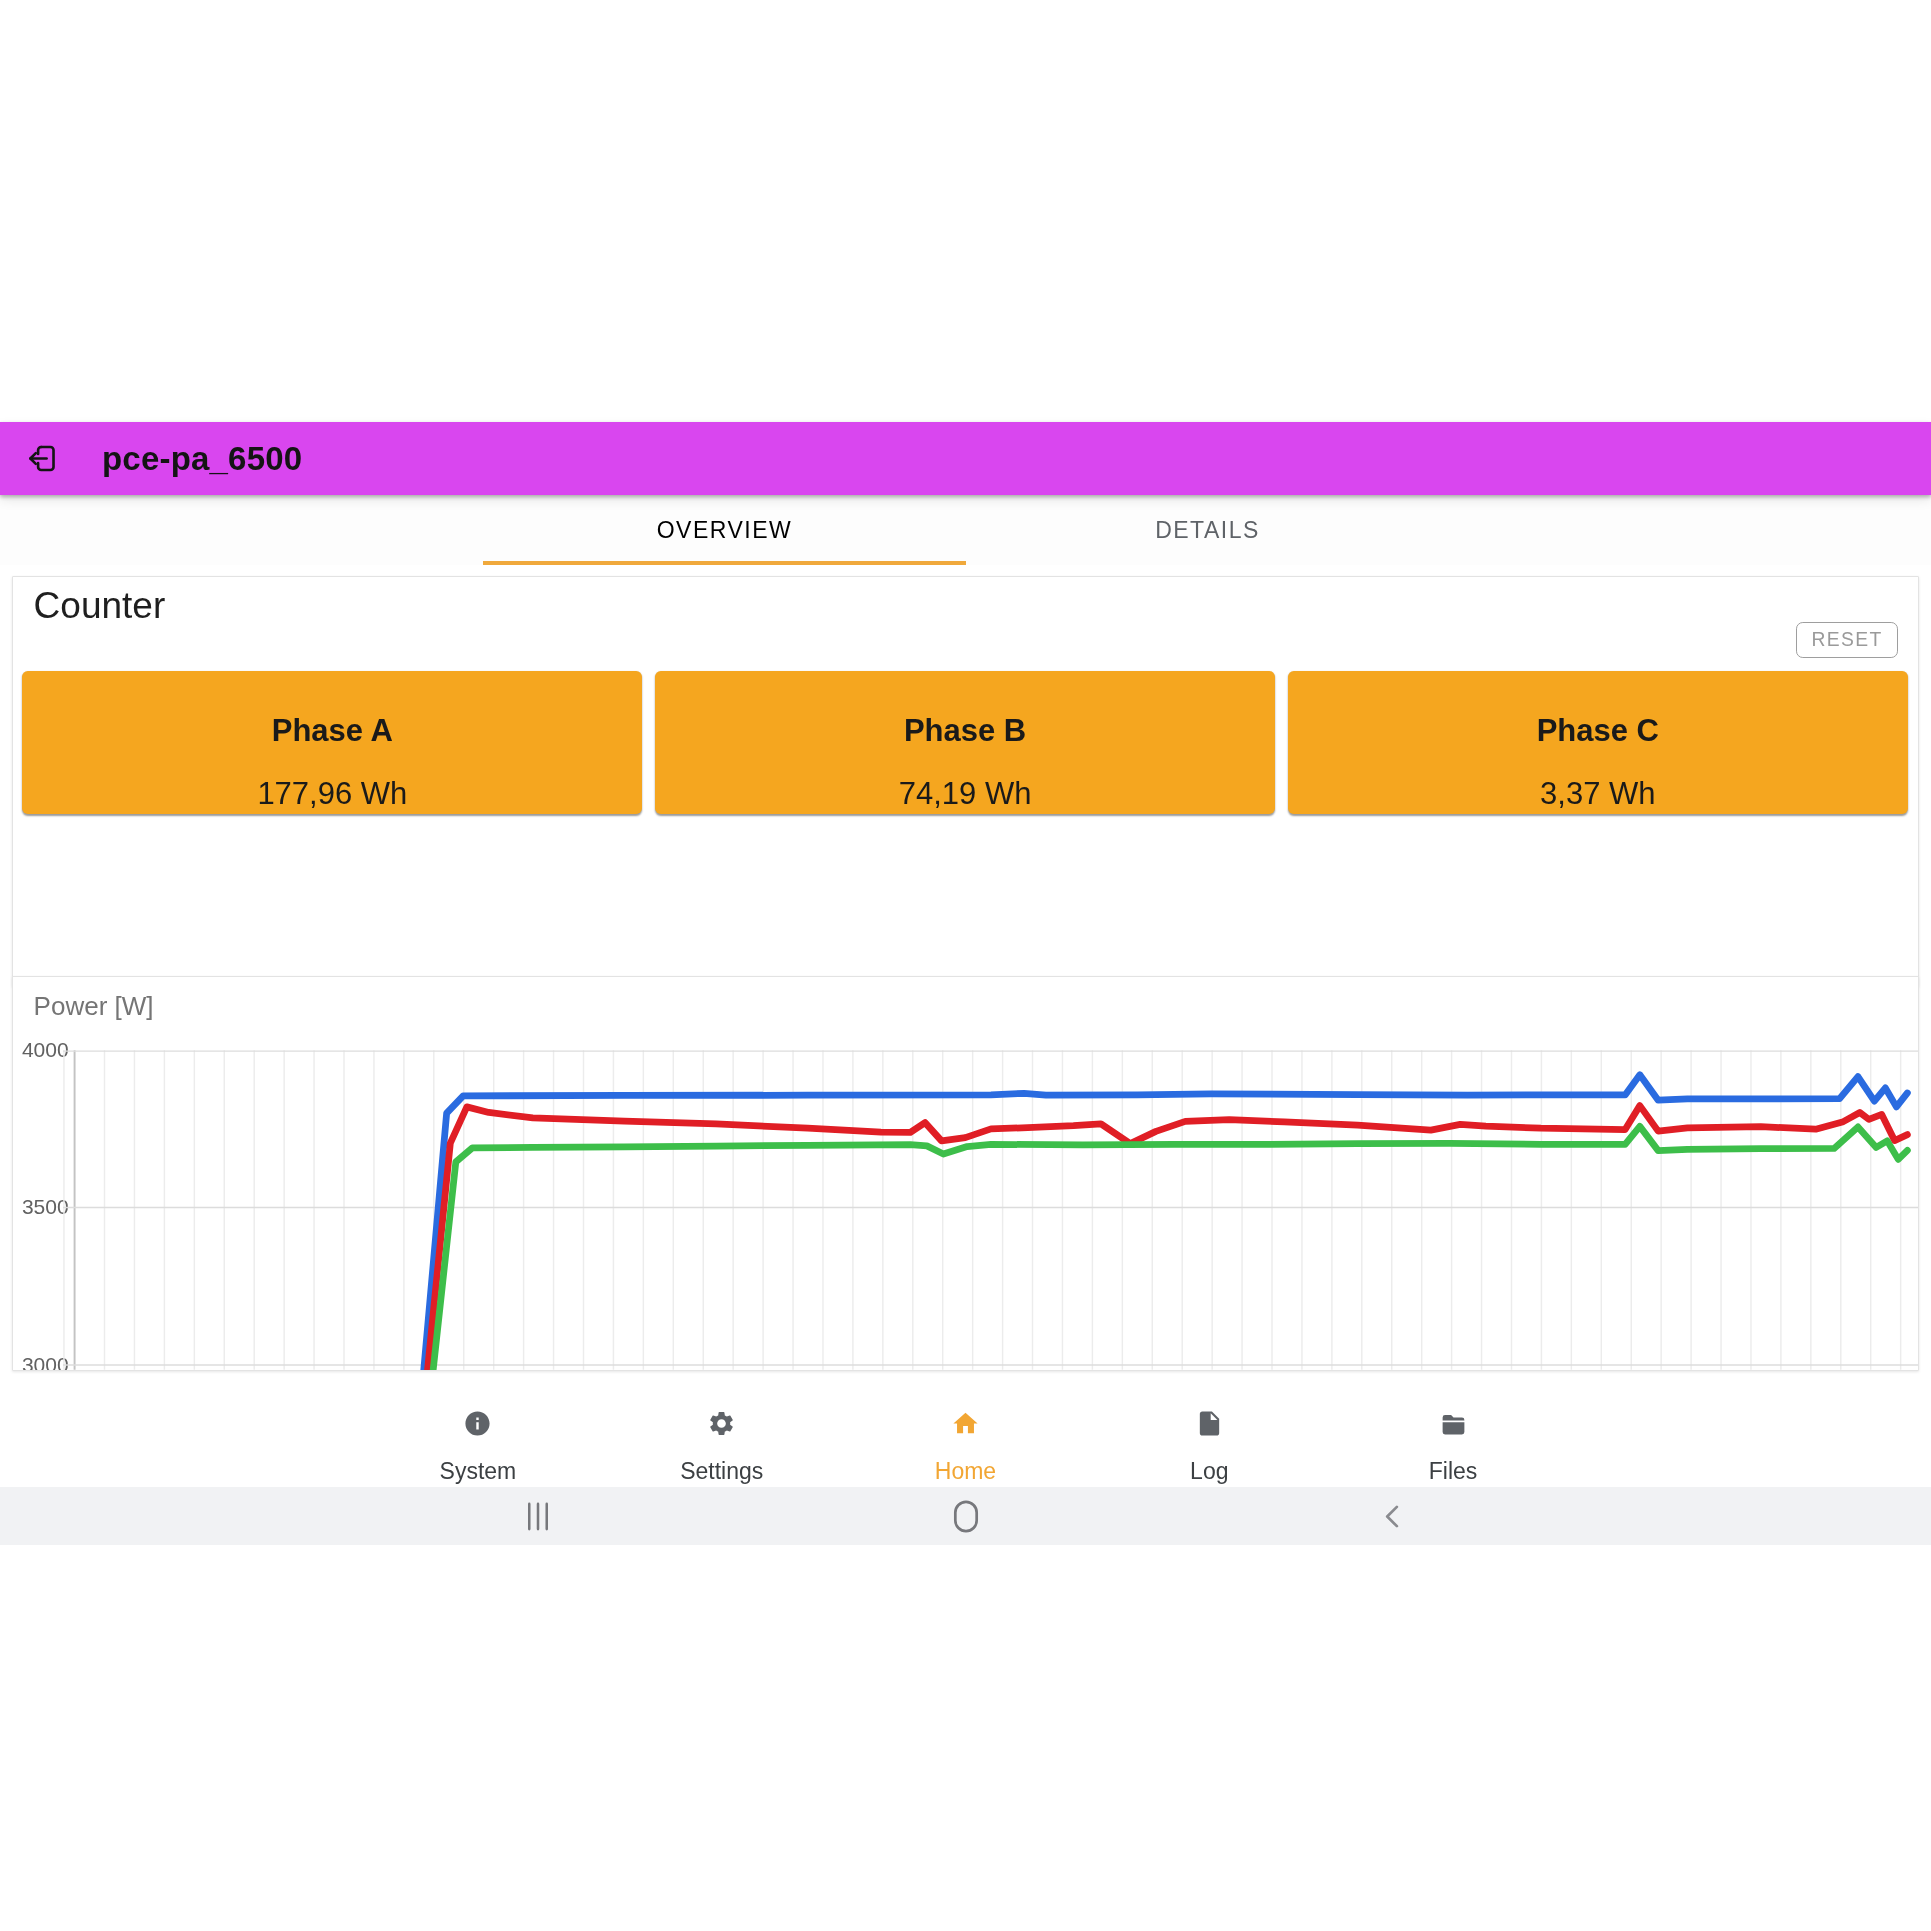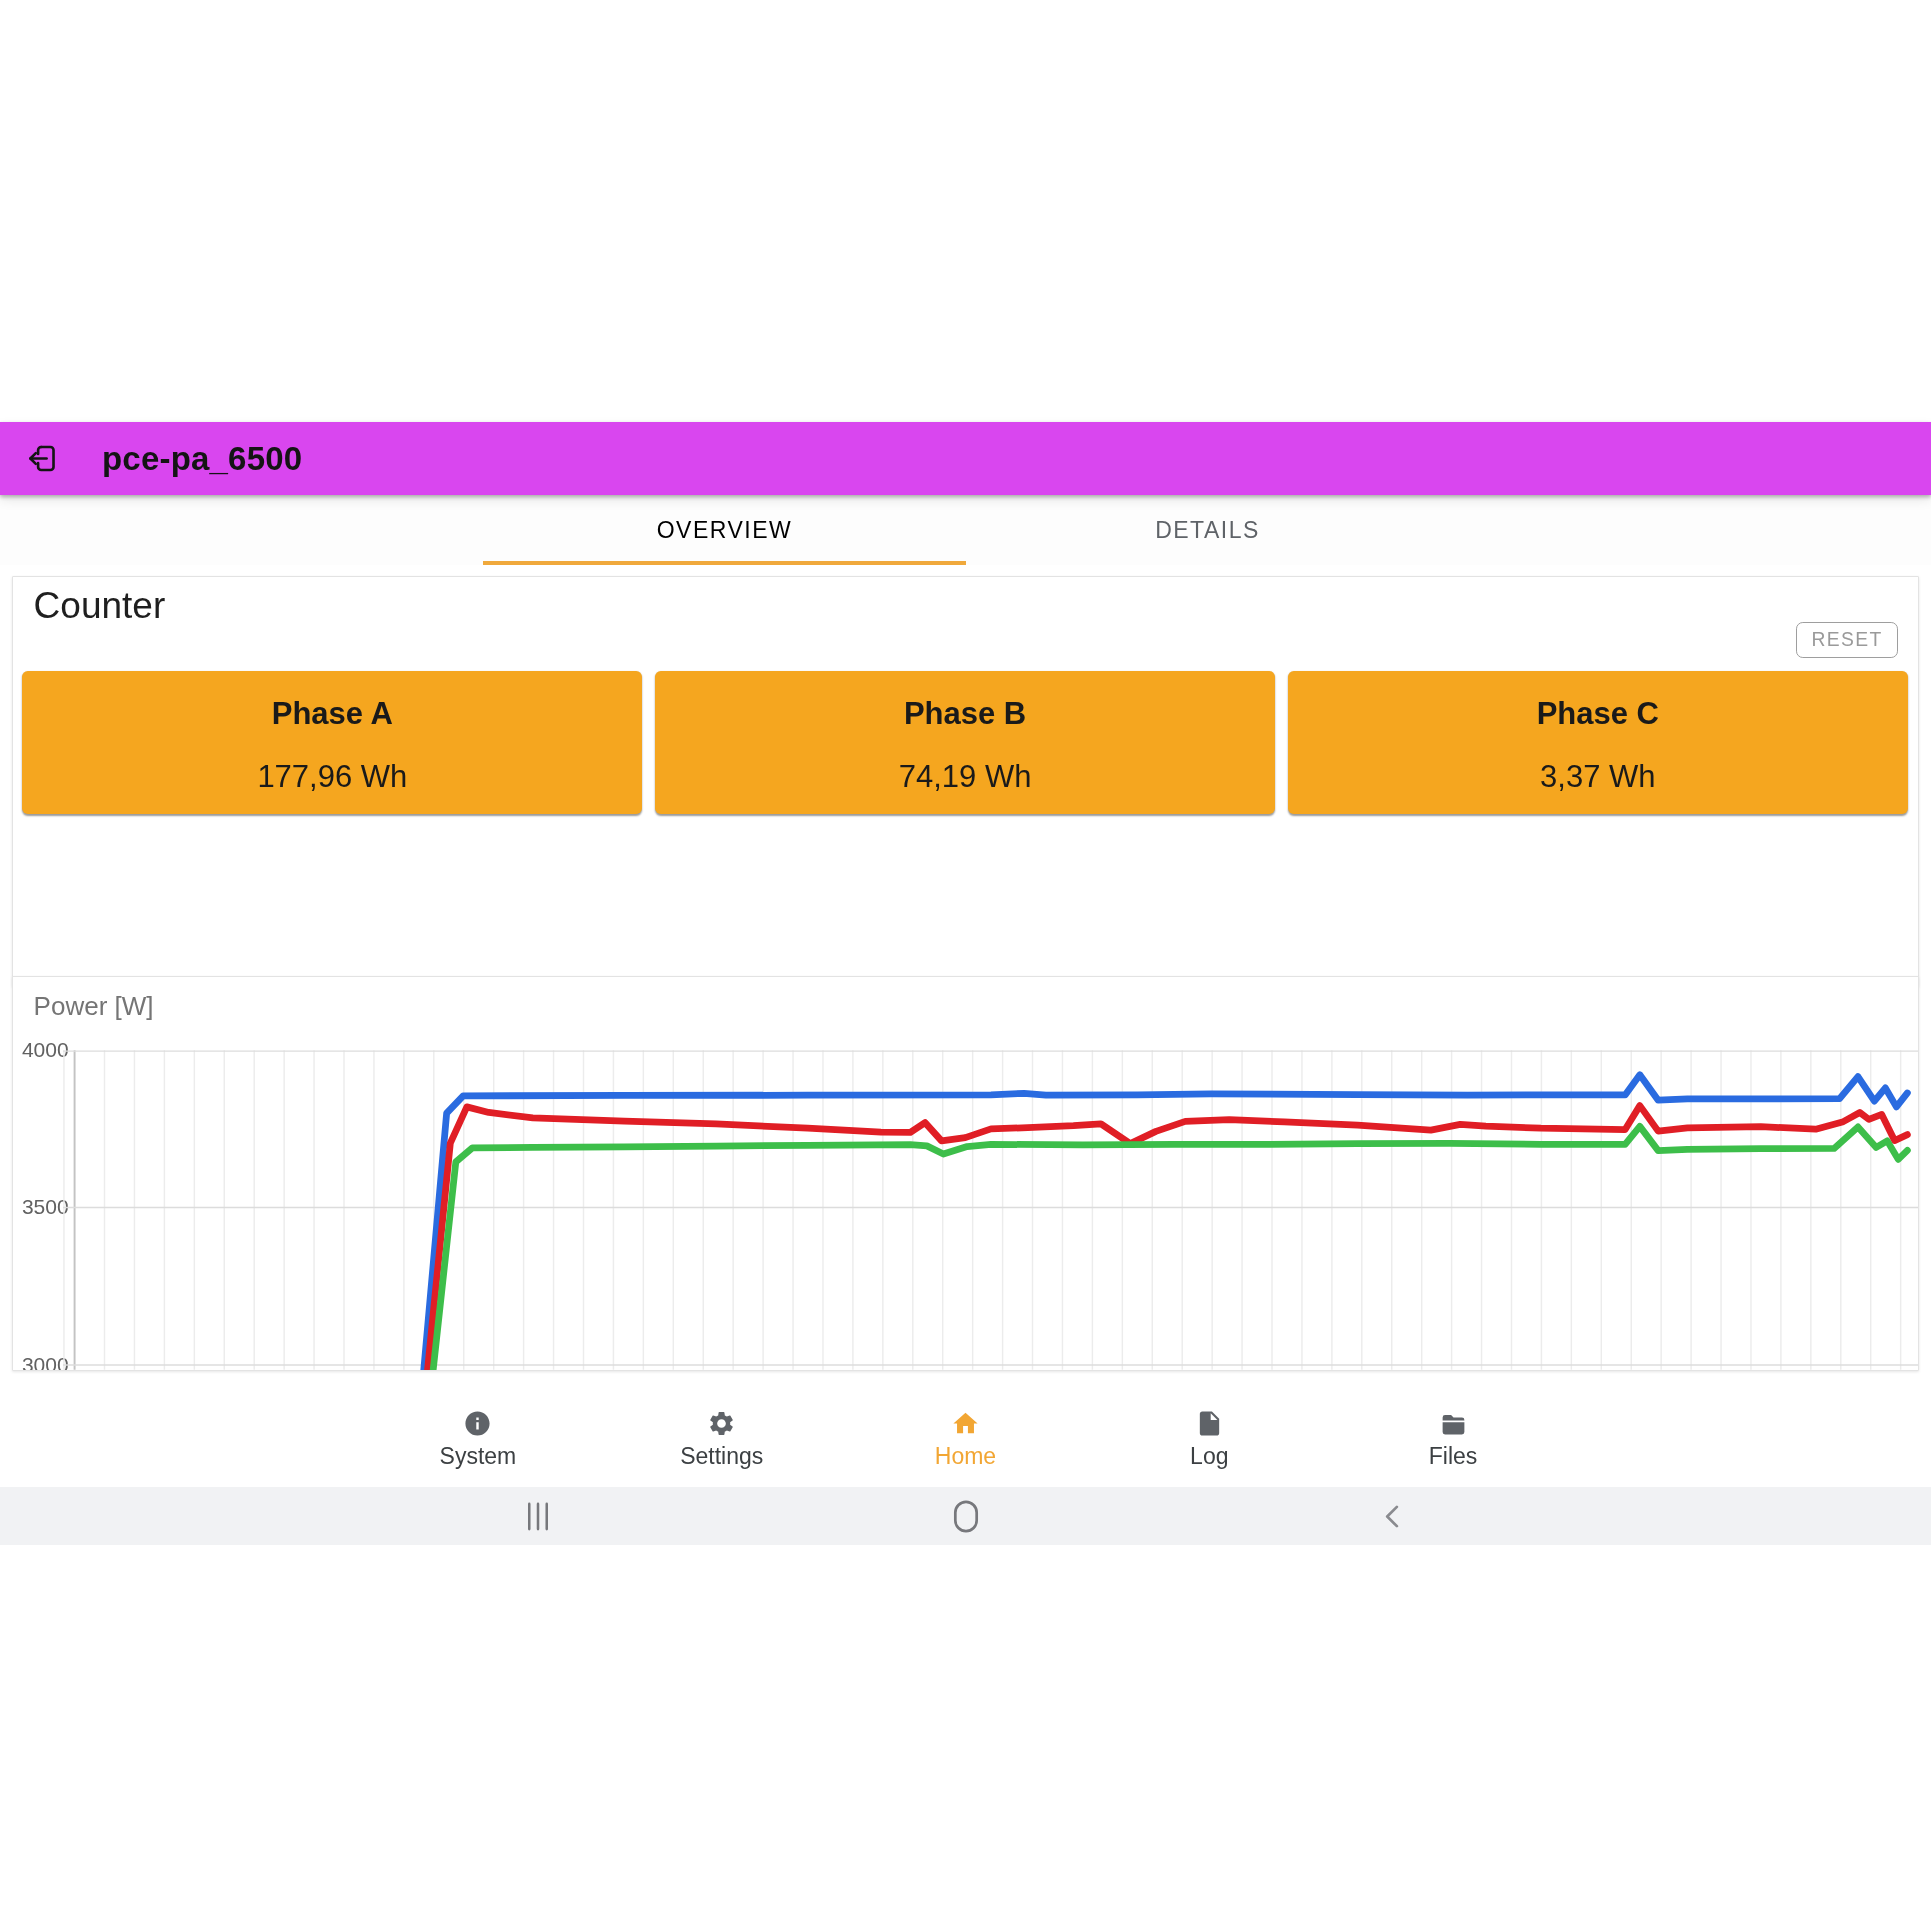--- a/index.html
+++ b/index.html
@@ -24,40 +24,40 @@
   .card{position:absolute;left:11.6px;width:1905px;background:#ffffff;border:1px solid #e3e3e3;
         border-radius:1px;box-shadow:0 1px 2.9px rgba(0,0,0,0.10);}
   .counter-card{top:576px;height:409px;}
   .counter-card h2{position:absolute;left:21px;top:7.7px;margin:0;font-size:37px;font-weight:400;color:#1f1f1f;}
   .reset{position:absolute;right:19.3px;top:45px;height:36px;padding:0 14.5px;background:#ffffff;
          border:1.9px solid #9e9e9e;border-radius:6.8px;color:#9a9a9a;font-size:19.3px;font-weight:500;
          letter-spacing:1.4px;font-family:"Liberation Sans",sans-serif;cursor:pointer;}
   .phase-row{position:absolute;left:9.7px;right:9.7px;top:94px;display:flex;gap:12.6px;}
   .tile{background:#F5A61F;border-radius:5.8px;box-shadow:0 1.9px 1.9px rgba(0,0,0,0.40);text-align:center;color:#1a1a1a;}
   .phase-row .tile{flex:1;height:143px;}
-  .tile-title{padding-top:25px;font-size:31px;font-weight:700;}
+  .tile-title{padding-top:42px;font-size:31px;font-weight:700;}
   .tile-value{margin-top:27px;font-size:31px;font-weight:400;}
   .tile.total{position:absolute;left:9.7px;right:9.7px;top:254px;height:139px;}
   .tile.total .tile-title{padding-top:23px;}
   .tile.total .tile-value{font-weight:700;}
 
   
   .chart-card{top:976px;height:393px;overflow:hidden;}
   .chart-title{position:absolute;left:21px;top:13.5px;font-size:26px;color:#757575;}
   .ytick{position:absolute;left:0;width:56px;text-align:right;font-size:21px;color:#616161;}
   .ytick.t0{top:61px;} .ytick.t1{top:218px;} .ytick.t2{top:376px;}
   #chart-svg{position:absolute;left:50px;top:73px;}
 
   
   .bottomnav{position:absolute;top:1397px;left:0;width:1931px;height:90px;background:#ffffff;z-index:6;}
   .nav-items{position:absolute;left:356px;top:0;width:1219px;height:90px;display:flex;}
   .nav-item{flex:1;display:flex;flex-direction:column;align-items:center;padding-top:11.6px;cursor:pointer;}
   .nav-icon{width:29px;height:29px;display:block;}
   .nav-icon svg{width:29px;height:29px;display:block;}
-  .nav-label{margin-top:5px;font-size:23px;color:#3c4043;}
+  .nav-label{margin-top:20px;font-size:23px;color:#3c4043;}
   .nav-item.active .nav-label{color:#F2A633;}
 
   
   .androidbar{position:absolute;top:1487px;left:0;width:1931px;height:58px;background:#f1f2f4;z-index:7;}
   .sysbtn{position:absolute;top:0;height:58px;display:flex;align-items:center;justify-content:center;
           transform:translateX(-50%);cursor:pointer;}
   .sysbtn.recents{left:538px;} .sysbtn.homebtn{left:966px;} .sysbtn.backbtn{left:1393px;}
 </style>
 </head>
 <body>

